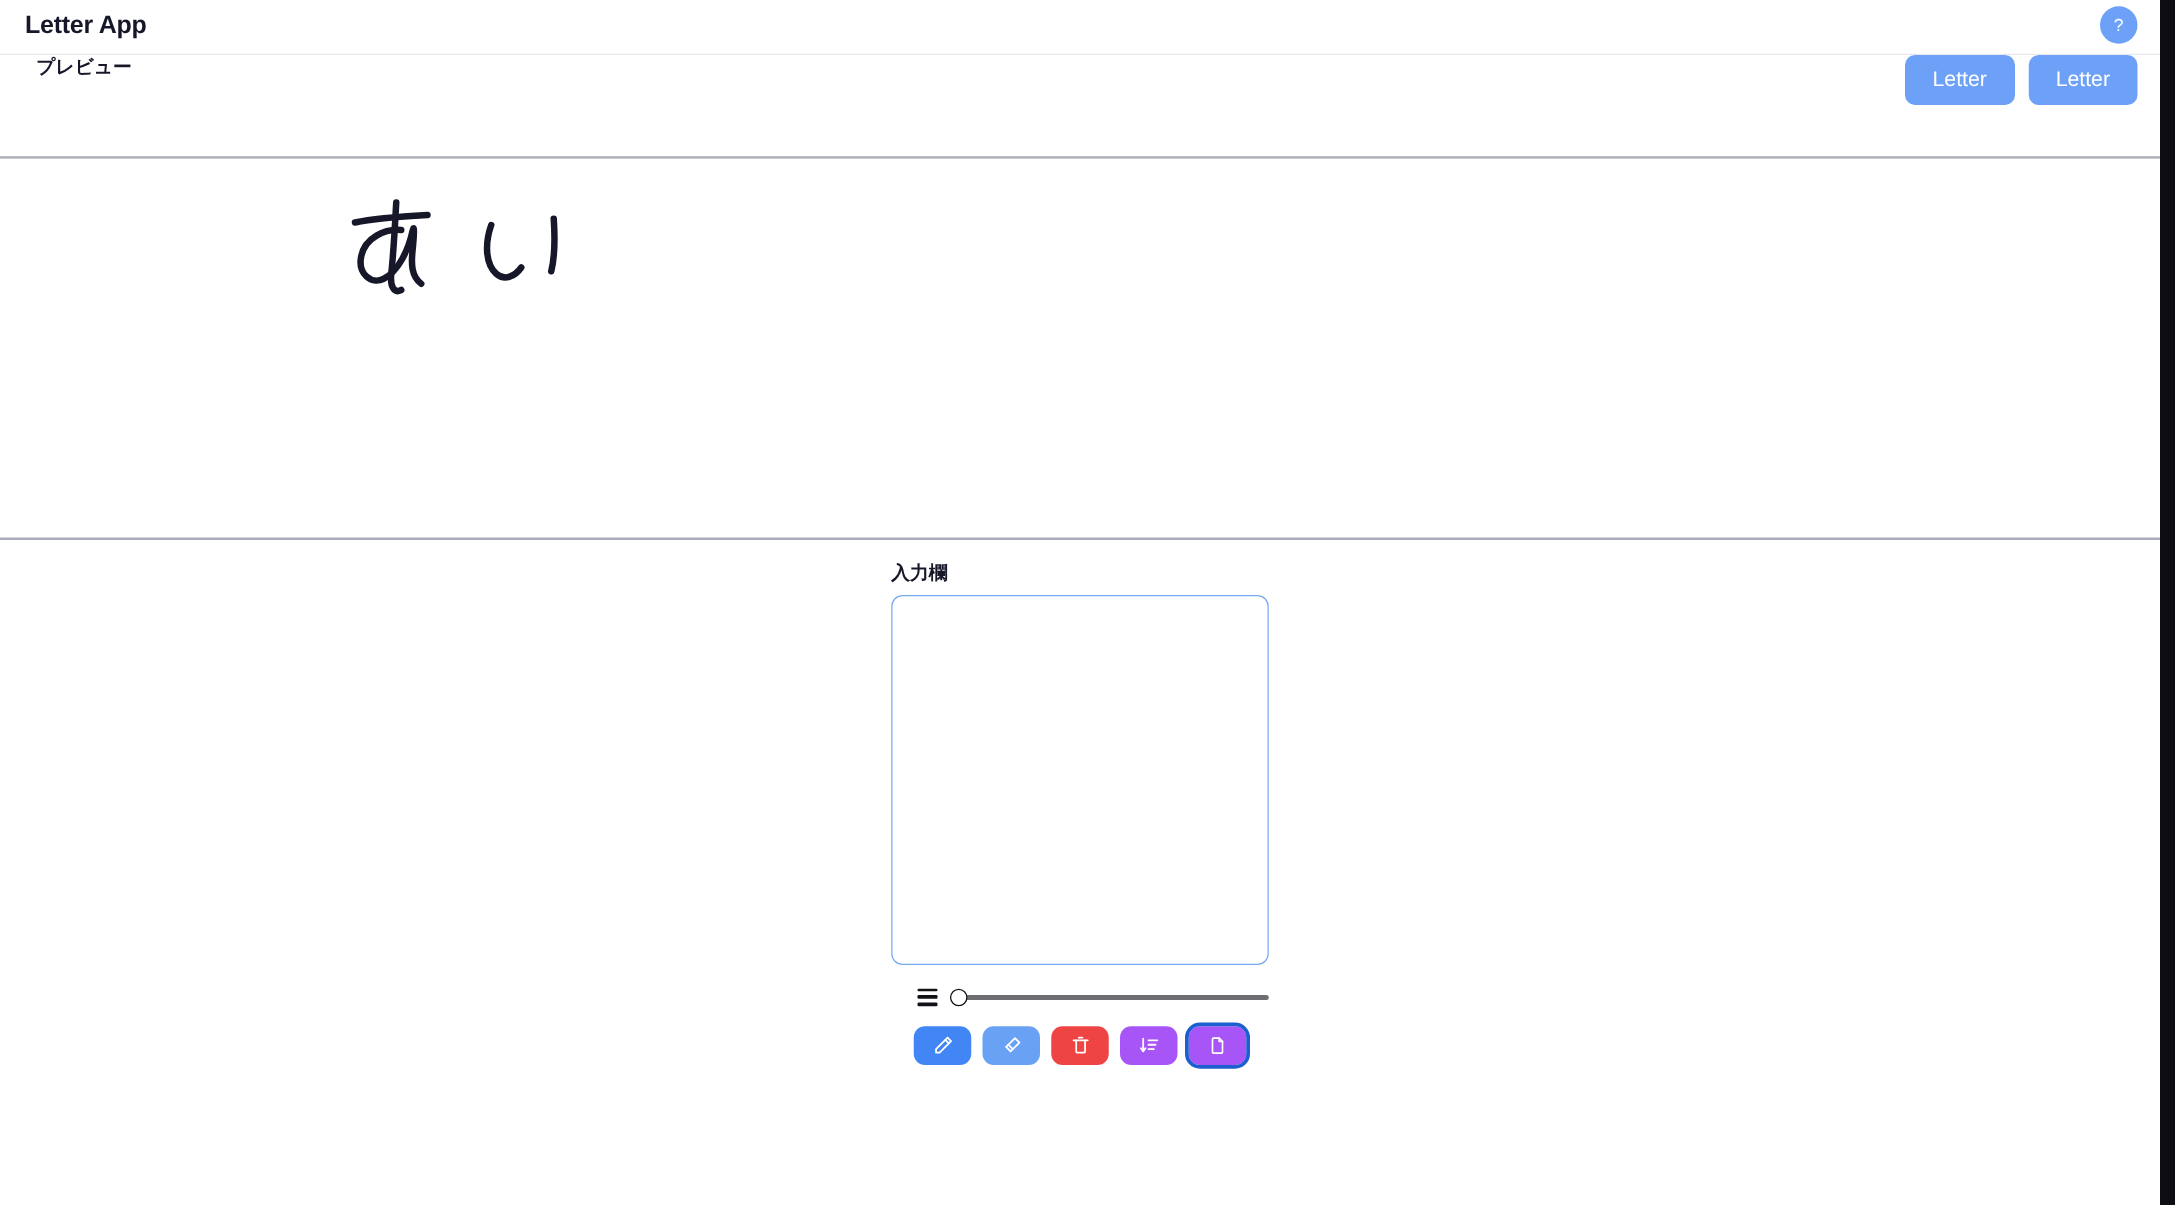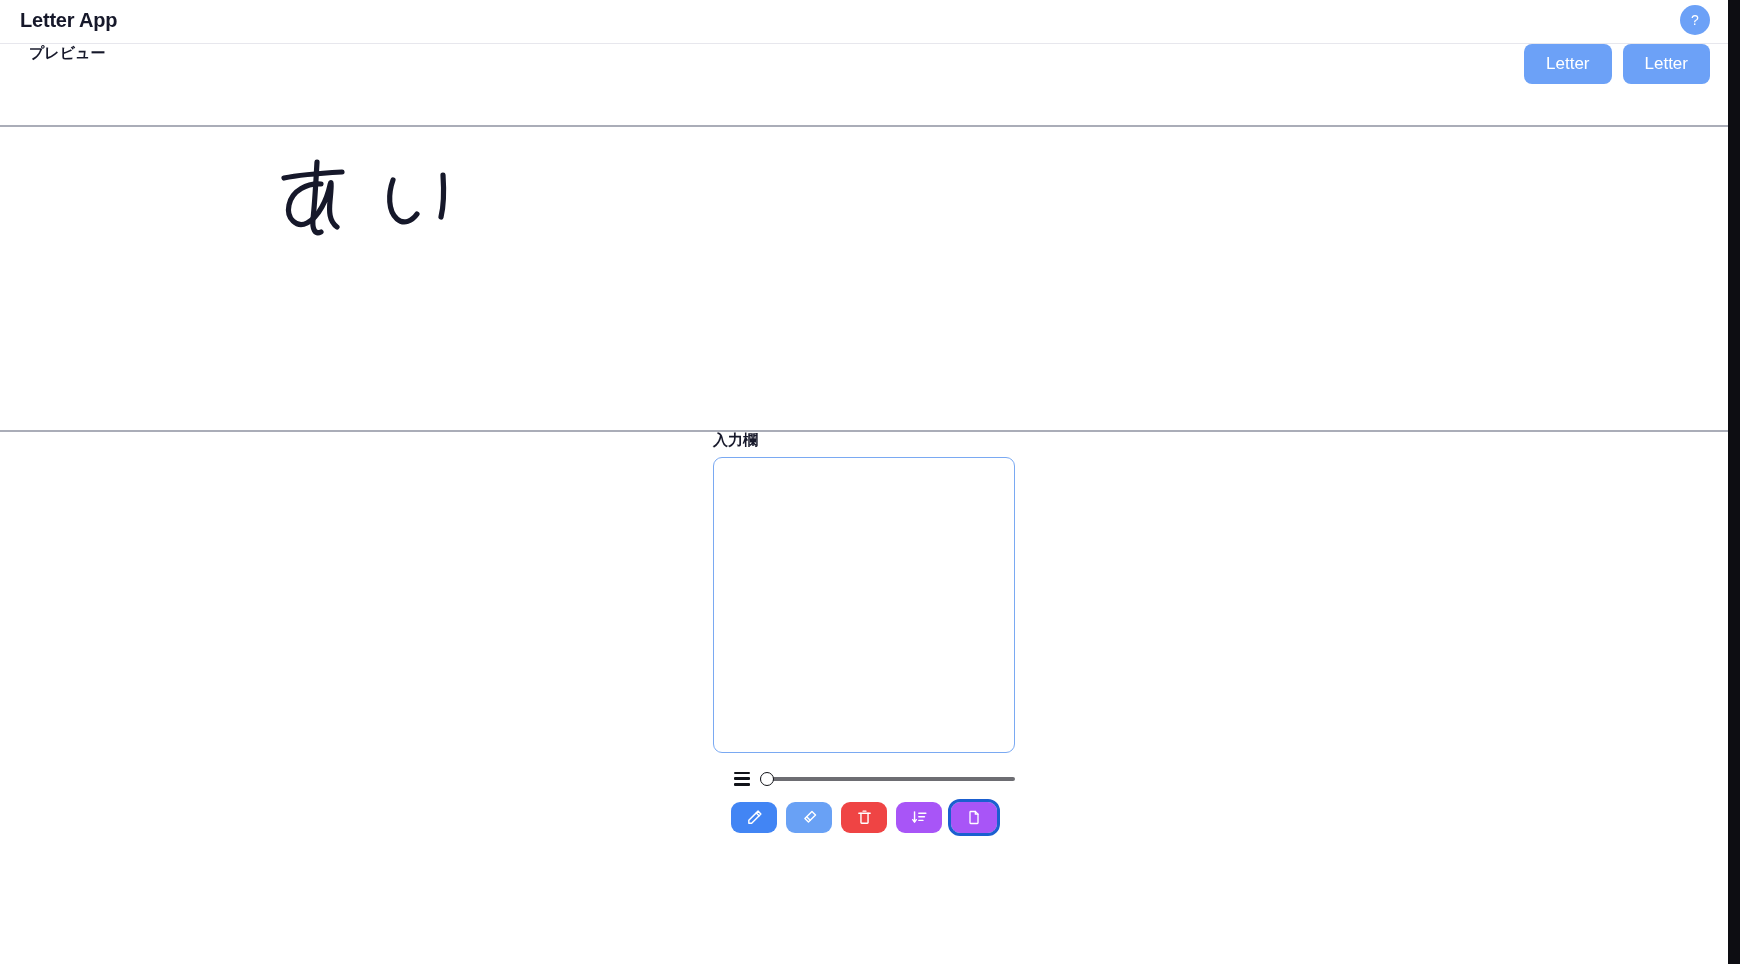--- a/index.html
+++ b/index.html
@@ -109,20 +109,21 @@
   }
   .ink {
     position: absolute;
     left: 280px;
     top: 30px;
   }
 
   
   .input-section {
     position: relative;
+    padding-top: 19px;
     display: flex;
     flex-direction: column;
     align-items: center;
   }
   .input-col { width: 302px; }
   .input-label {
     font-size: 15px;
     font-weight: bold;
     color: #16182a;
     margin: 0 0 10px 0;

